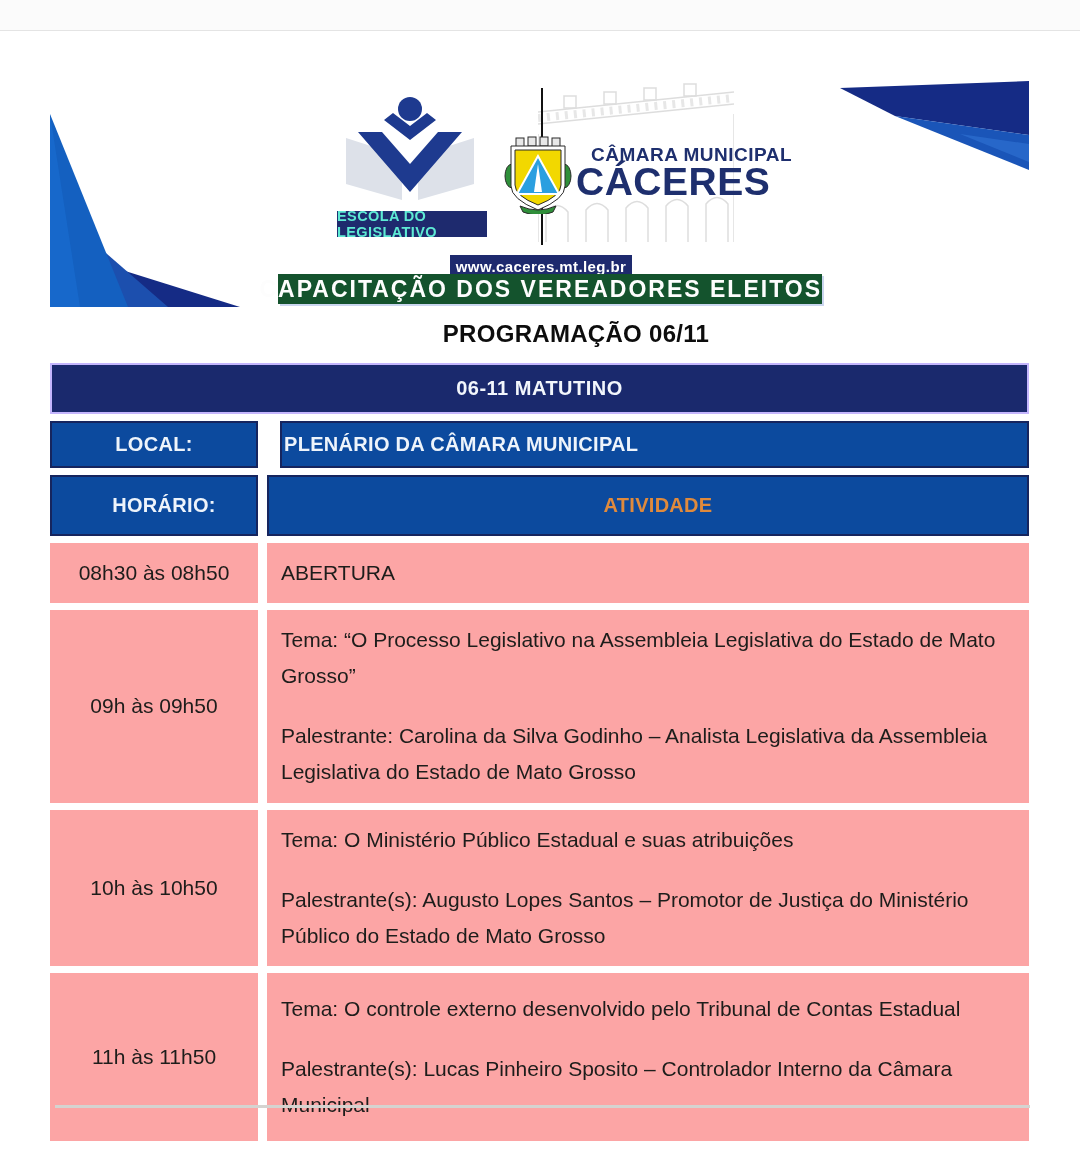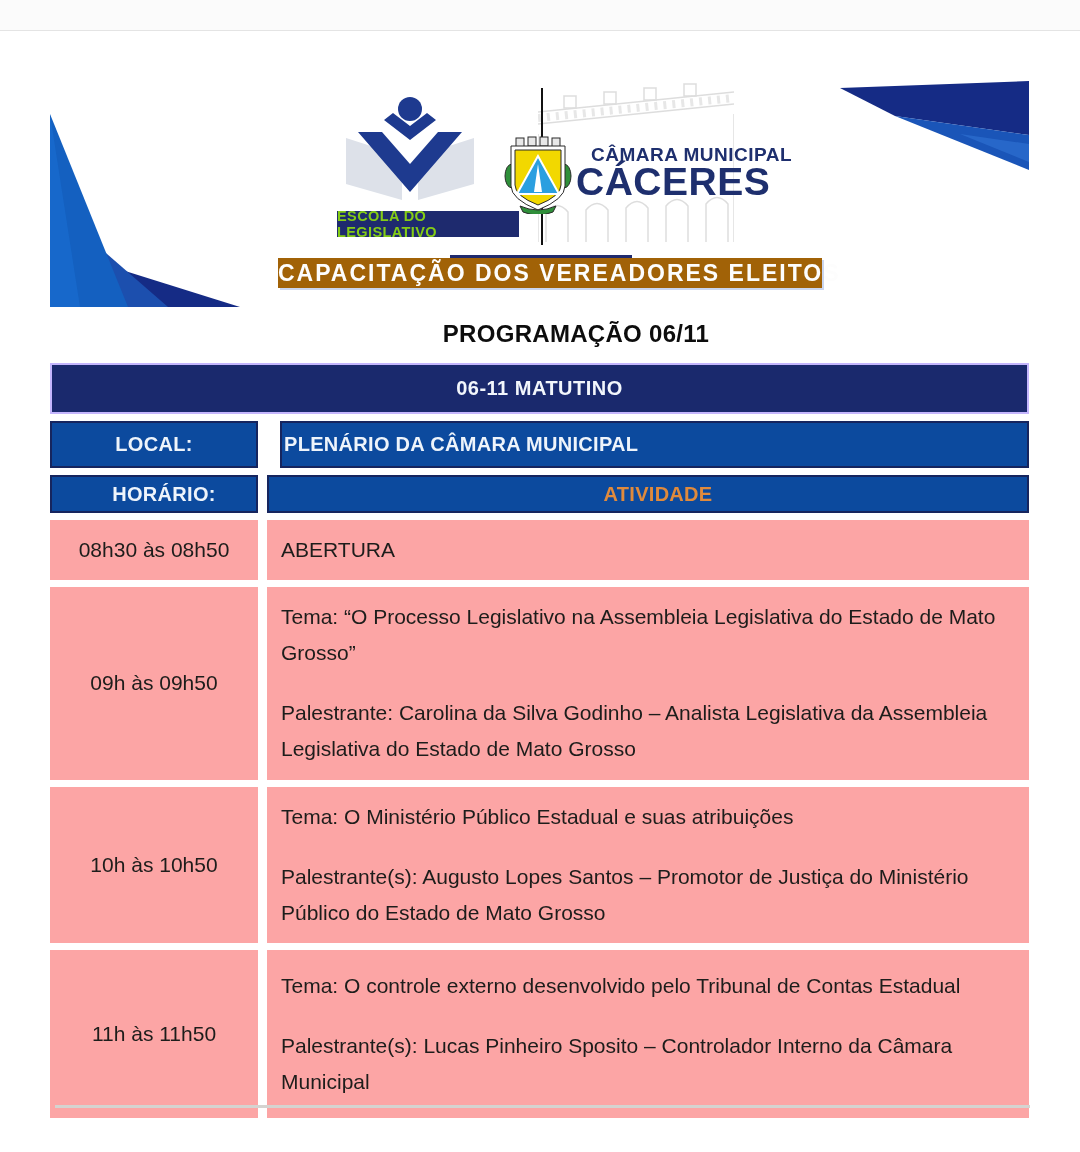--- a/index.html
+++ b/index.html
@@ -9,57 +9,57 @@
 
   
   .top-strip { position:absolute; left:0; top:0; width:1080px; height:31px; background:#fbfbfb; border-bottom:1px solid #e4e4e4; }
 
   
   .decor-left  { position:absolute; left:50px;  top:112px; }
   .decor-right { position:absolute; left:840px; top:80px;  }
 
   
   .escola-logo { position:absolute; left:338px; top:96px; }
-  .escola-banner { position:absolute; left:337px; top:211px; width:182px; height:26px;
-    background:#1e2a6e; color:#84cc16; font-size:14.5px; font-weight:bold; letter-spacing:.4px;
+  .escola-banner { position:absolute; left:337px; top:211px; width:150px; height:26px;
+    background:#1e2a6e; color:#5eead4; font-size:14.5px; font-weight:bold; letter-spacing:.4px;
     display:flex; align-items:center; justify-content:center; }
   .logo-divider { position:absolute; left:541px; top:88px; width:2px; height:157px; background:#111; }
   .building-sketch { position:absolute; left:538px; top:82px; opacity:.75; }
   .coat-of-arms { position:absolute; left:504px; top:136px; }
   .camara-line1 { position:absolute; left:578px; top:144px; width:160px; color:#1e2f6e;
     font-size:19px; font-weight:bold; letter-spacing:.5px; white-space:nowrap;margin-left:13px; }
   .camara-line2 { position:absolute; left:576px; top:160px; width:160px; color:#1e2f6e;
     font-size:39px; font-weight:800; letter-spacing:.5px; white-space:nowrap; }
 
   .www-banner { position:absolute; left:450px; top:255px; width:182px; height:23px;
     background:#1e2a6e; color:#fff; font-size:15px; font-weight:bold; letter-spacing:.4px;
     display:flex; align-items:center; justify-content:center; }
 
-  .main-banner { position:absolute; left:278px; top:258px; width:544px; height:30px;
-    background:#a16207; color:#fdfdfd; font-size:23px; font-weight:800; letter-spacing:2px;
-    display:flex; align-items:center; justify-content:flex-start; white-space:nowrap;
+  .main-banner { position:absolute; left:278px; top:274px; width:544px; height:30px;
+    background:#14532d; color:#fdfdfd; font-size:23px; font-weight:800; letter-spacing:2px;
+    display:flex; align-items:center; justify-content:flex-end; white-space:nowrap;
     box-shadow:2px 2px 0 rgba(160,180,225,.55); }
 
   .program-title { position:absolute; left:0; top:320px; width:1080px; text-align:center;
     color:#0d0d0d; font-size:24px; font-weight:800; letter-spacing:.3px;margin-left:36px; }
 
   
   .sched { position:absolute; left:50px; top:363px; width:979px;
     display:grid; grid-template-columns:208px 1fr; column-gap:9px; row-gap:7px; }
   .cell-span { grid-column:1 / span 2; }
   .hdr-navy { background:#1a296d; border:2px solid #c4b5fd; color:#f2f6fc;
     display:flex; align-items:center; justify-content:center;
     font-weight:bold; font-size:20px; letter-spacing:.5px; }
   .hdr-blue { background:#0c4a9e; border:2px solid #16255e; color:#eef4fb;
     display:flex; align-items:center; font-weight:bold; font-size:20px; letter-spacing:.3px; }
   .center { justify-content:center; text-align:center; }
   .left-pad { padding-left:2px;margin-left:13px; }
   .h-matutino { height:51px; }
   .h-local { height:47px; }
-  .h-horario { height:38px;padding-left:20px; }
+  .h-horario { height:61px;padding-left:20px; }
   .orange { color:#e08a3c; }
 
   .g-cell { background:#fca5a5; color:#1d1d1b; font-size:21px;
     display:flex; flex-direction:column; justify-content:center; }
   .time-cell { align-items:center; text-align:center; }
   .act-cell { padding:12px 18px 12px 14px; line-height:1.72; }
   .act-cell p + p { margin-top:24px; }
   .r1 { min-height:50px; }
   .r2 { min-height:173px; }
   .r3 { min-height:143px; }

